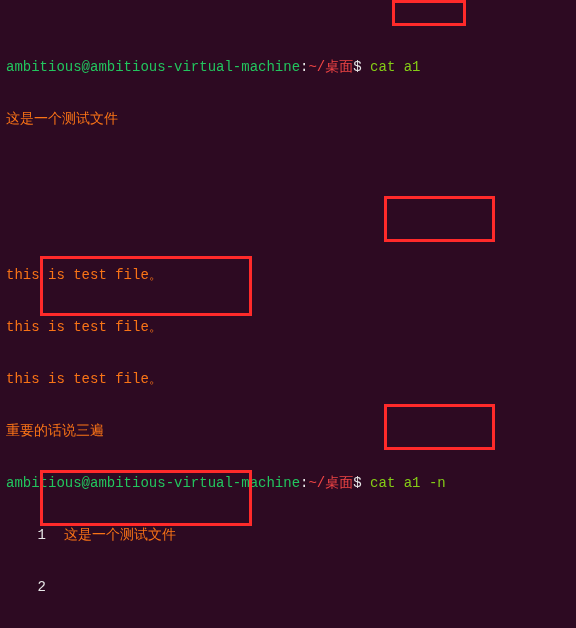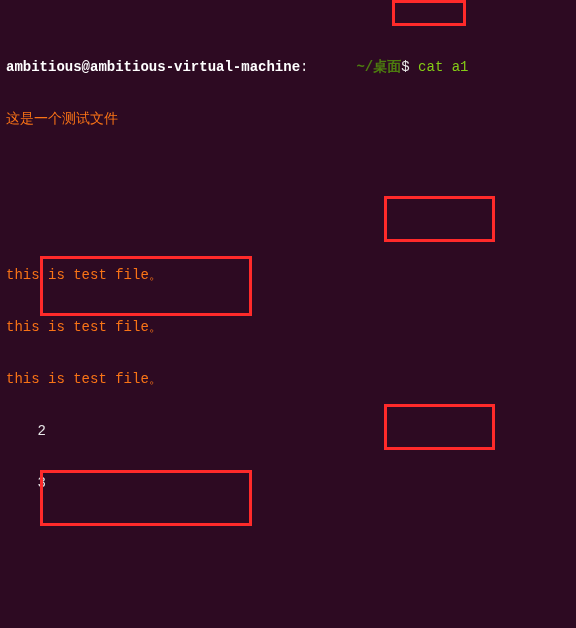--- a/index.html
+++ b/index.html
@@ -12,22 +12,22 @@
       line-height: 26px;
       color: #e8e8e8;
       overflow: hidden;
       position: relative;
     }
     .terminal {
       padding: 2px 6px;
       white-space: pre;
     }
     .line { display: block; min-height: 26px; }
-    .user { color: #ffffff; font-weight: bold; }
-    .path { color: #4d7c0f; font-weight: bold; margin-left: 48px; }
+    .user { color: #22c55e; font-weight: normal; }
+    .path { color: #ef4444; font-weight: normal; }
     .colon { color: #e8e8e8; }
     .dollar { color: #e8e8e8; }
     .cmd { color: #84cc16; }
     .out { color: #f97316; }
     .lineno {
       display: inline-block;
       width: 58px;
       text-align: right;
       padding-right: 18px;
       color: #e8e8e8;
@@ -49,20 +49,23 @@
 
 <div class="terminal">
 
 <span class="line"><span class="user">ambitious@ambitious-virtual-machine</span><span class="colon">:</span><span class="path">~/桌面</span><span class="dollar">$ </span><span class="cmd">cat a1</span></span>
 <span class="line out">这是一个测试文件</span>
 <span class="line out"></span>
 <span class="line out"></span>
 <span class="line out">this is test file。</span>
 <span class="line out">this is test file。</span>
 <span class="line out">this is test file。</span>
+<span class="line out">重要的话说三遍</span>
+<span class="line"><span class="user">ambitious@ambitious-virtual-machine</span><span class="colon">:</span><span class="path">~/桌面</span><span class="dollar">$ </span><span class="cmd">cat a1 -n</span></span>
+<span class="line"><span class="lineno">1</span><span class="out">这是一个测试文件</span></span>
 <span class="line"><span class="lineno">2</span><span class="out"></span></span>
 <span class="line"><span class="lineno">3</span><span class="out"></span></span>
 
 
 
 
 
 
 
 

